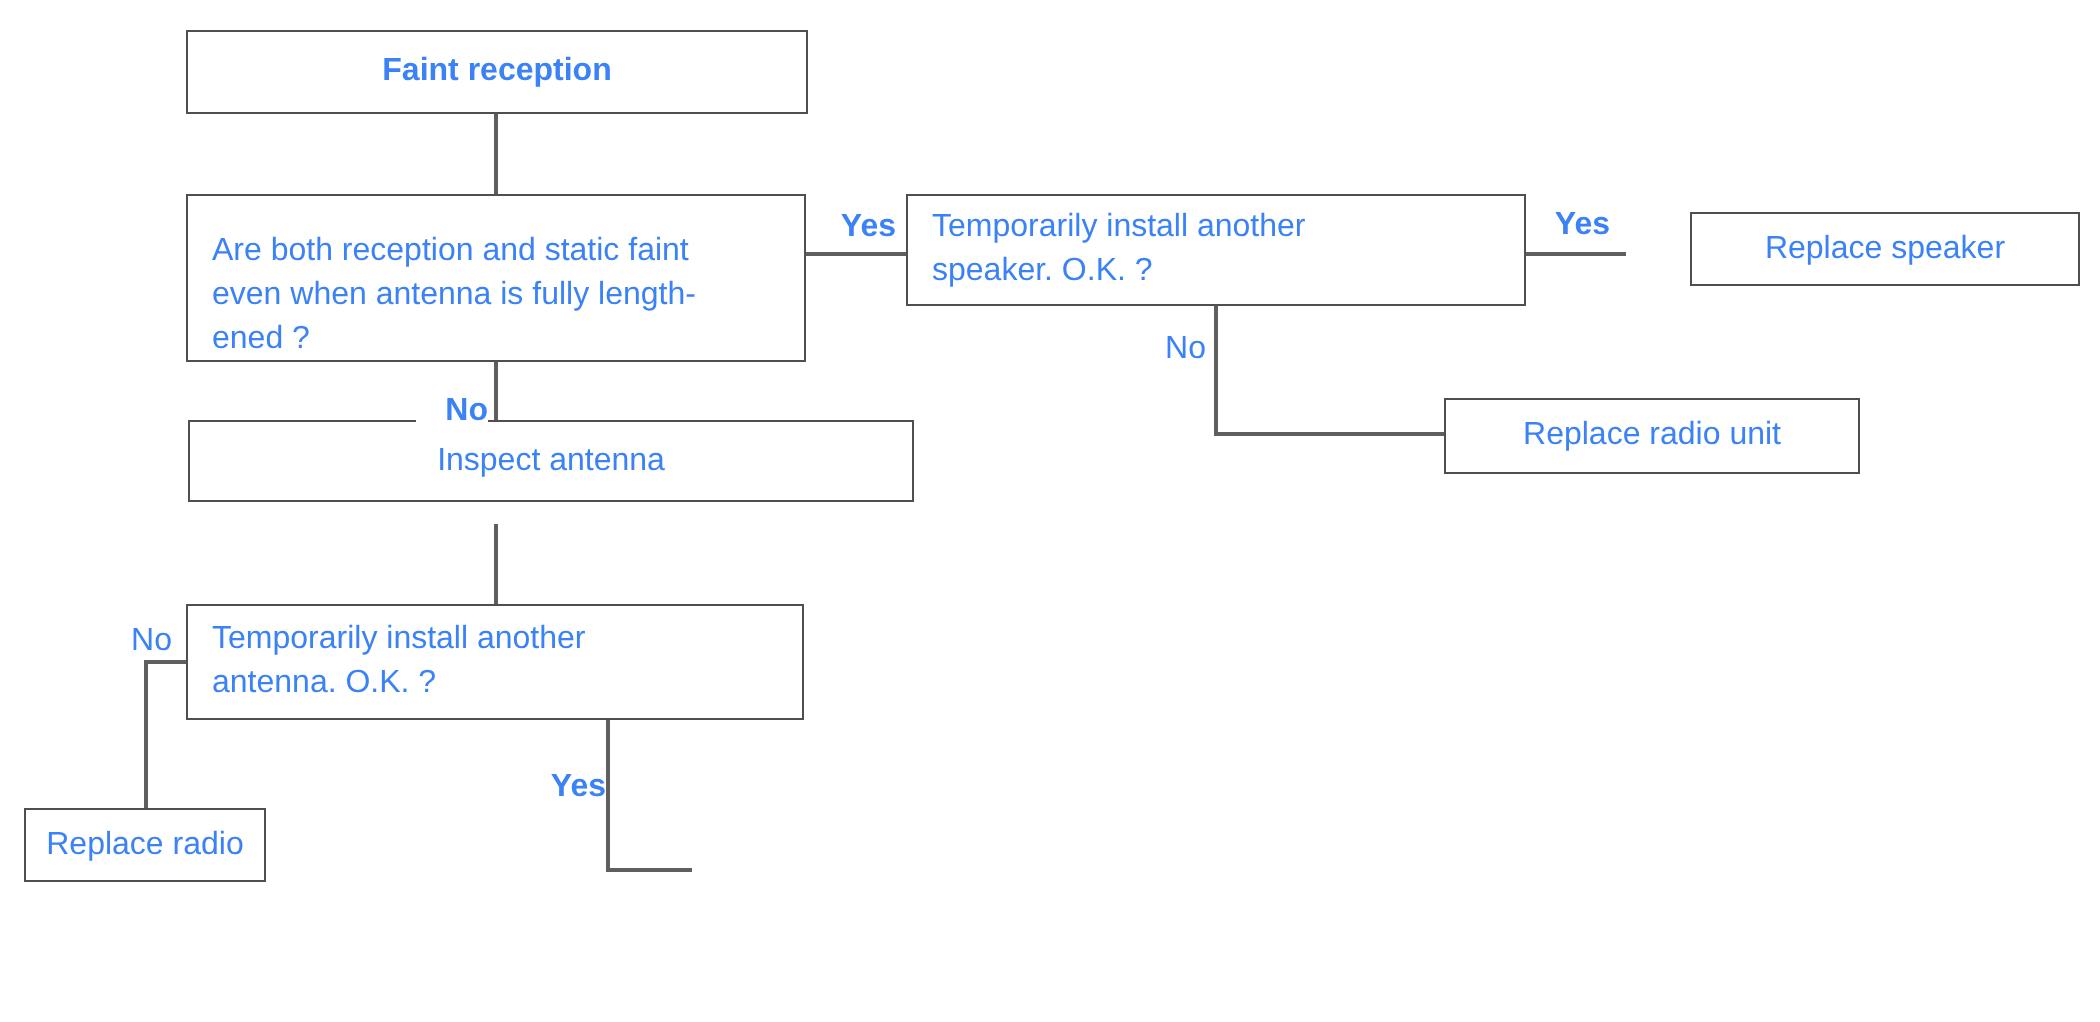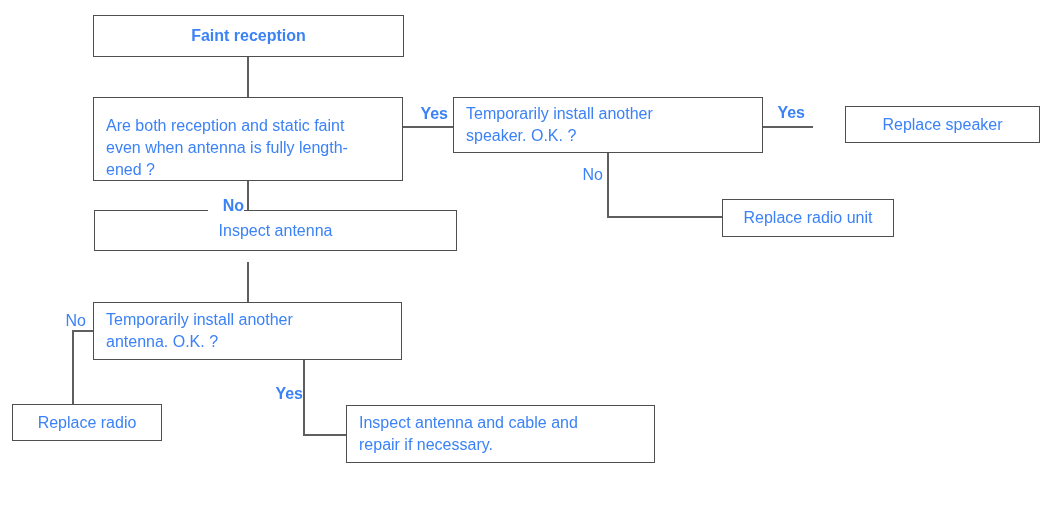--- a/index.html
+++ b/index.html
@@ -79,37 +79,35 @@
 even when antenna is fully length-
 ened ?</div>
 
   <div class="node lefttext" style="left:453px; top:97px; width:310px; height:56px; padding-top:5px;">Temporarily install another
 speaker. O.K. ?</div>
 
   <div class="node center" style="left:845px; top:106px; width:195px; height:37px;">
     <span>Replace speaker</span>
   </div>
 
-  <div class="node center" style="left:722px; top:199px; width:172px; height:38px;">
+  <div class="node center" style="left:722px; top:199px; width:208px; height:38px;">
     <span>Replace radio unit</span>
   </div>
 
   <div class="node center" style="left:94px; top:210px; width:363px; height:41px;">
     <span>Inspect antenna</span>
   </div>
 
   <div class="node lefttext" style="left:93px; top:302px; width:309px; height:58px; padding-top:6px;">Temporarily install another
 antenna. O.K. ?</div>
 
-  <div class="node center" style="left:12px; top:404px; width:150px; height:37px;justify-content:center;">
+  <div class="node center" style="left:12px; top:404px; width:121px; height:37px;justify-content:center;">
     <span>Replace radio</span>
   </div>
 
-  <div class="node lefttext" style="left:346px; top:405px; width:309px; height:58px; padding-top:6px;">Inspect antenna and cable and
-repair if necessary.</div>
 
   <div class="edge-label ta-c" style="left:412px; top:105px; width:36px;">Yes</div>
 
   <div class="edge-label ta-c" style="left:769px; top:104px; width:36px;">Yes</div>
 
   <div class="edge-label ta-r" style="left:565px; top:166px; width:38px;">No</div>
 
   <div class="edge-label ta-c" style="left:208px; top:197px; width:36px;">No</div>
 
   <div class="edge-label ta-r" style="left:56px; top:312px; width:30px;">No</div>

